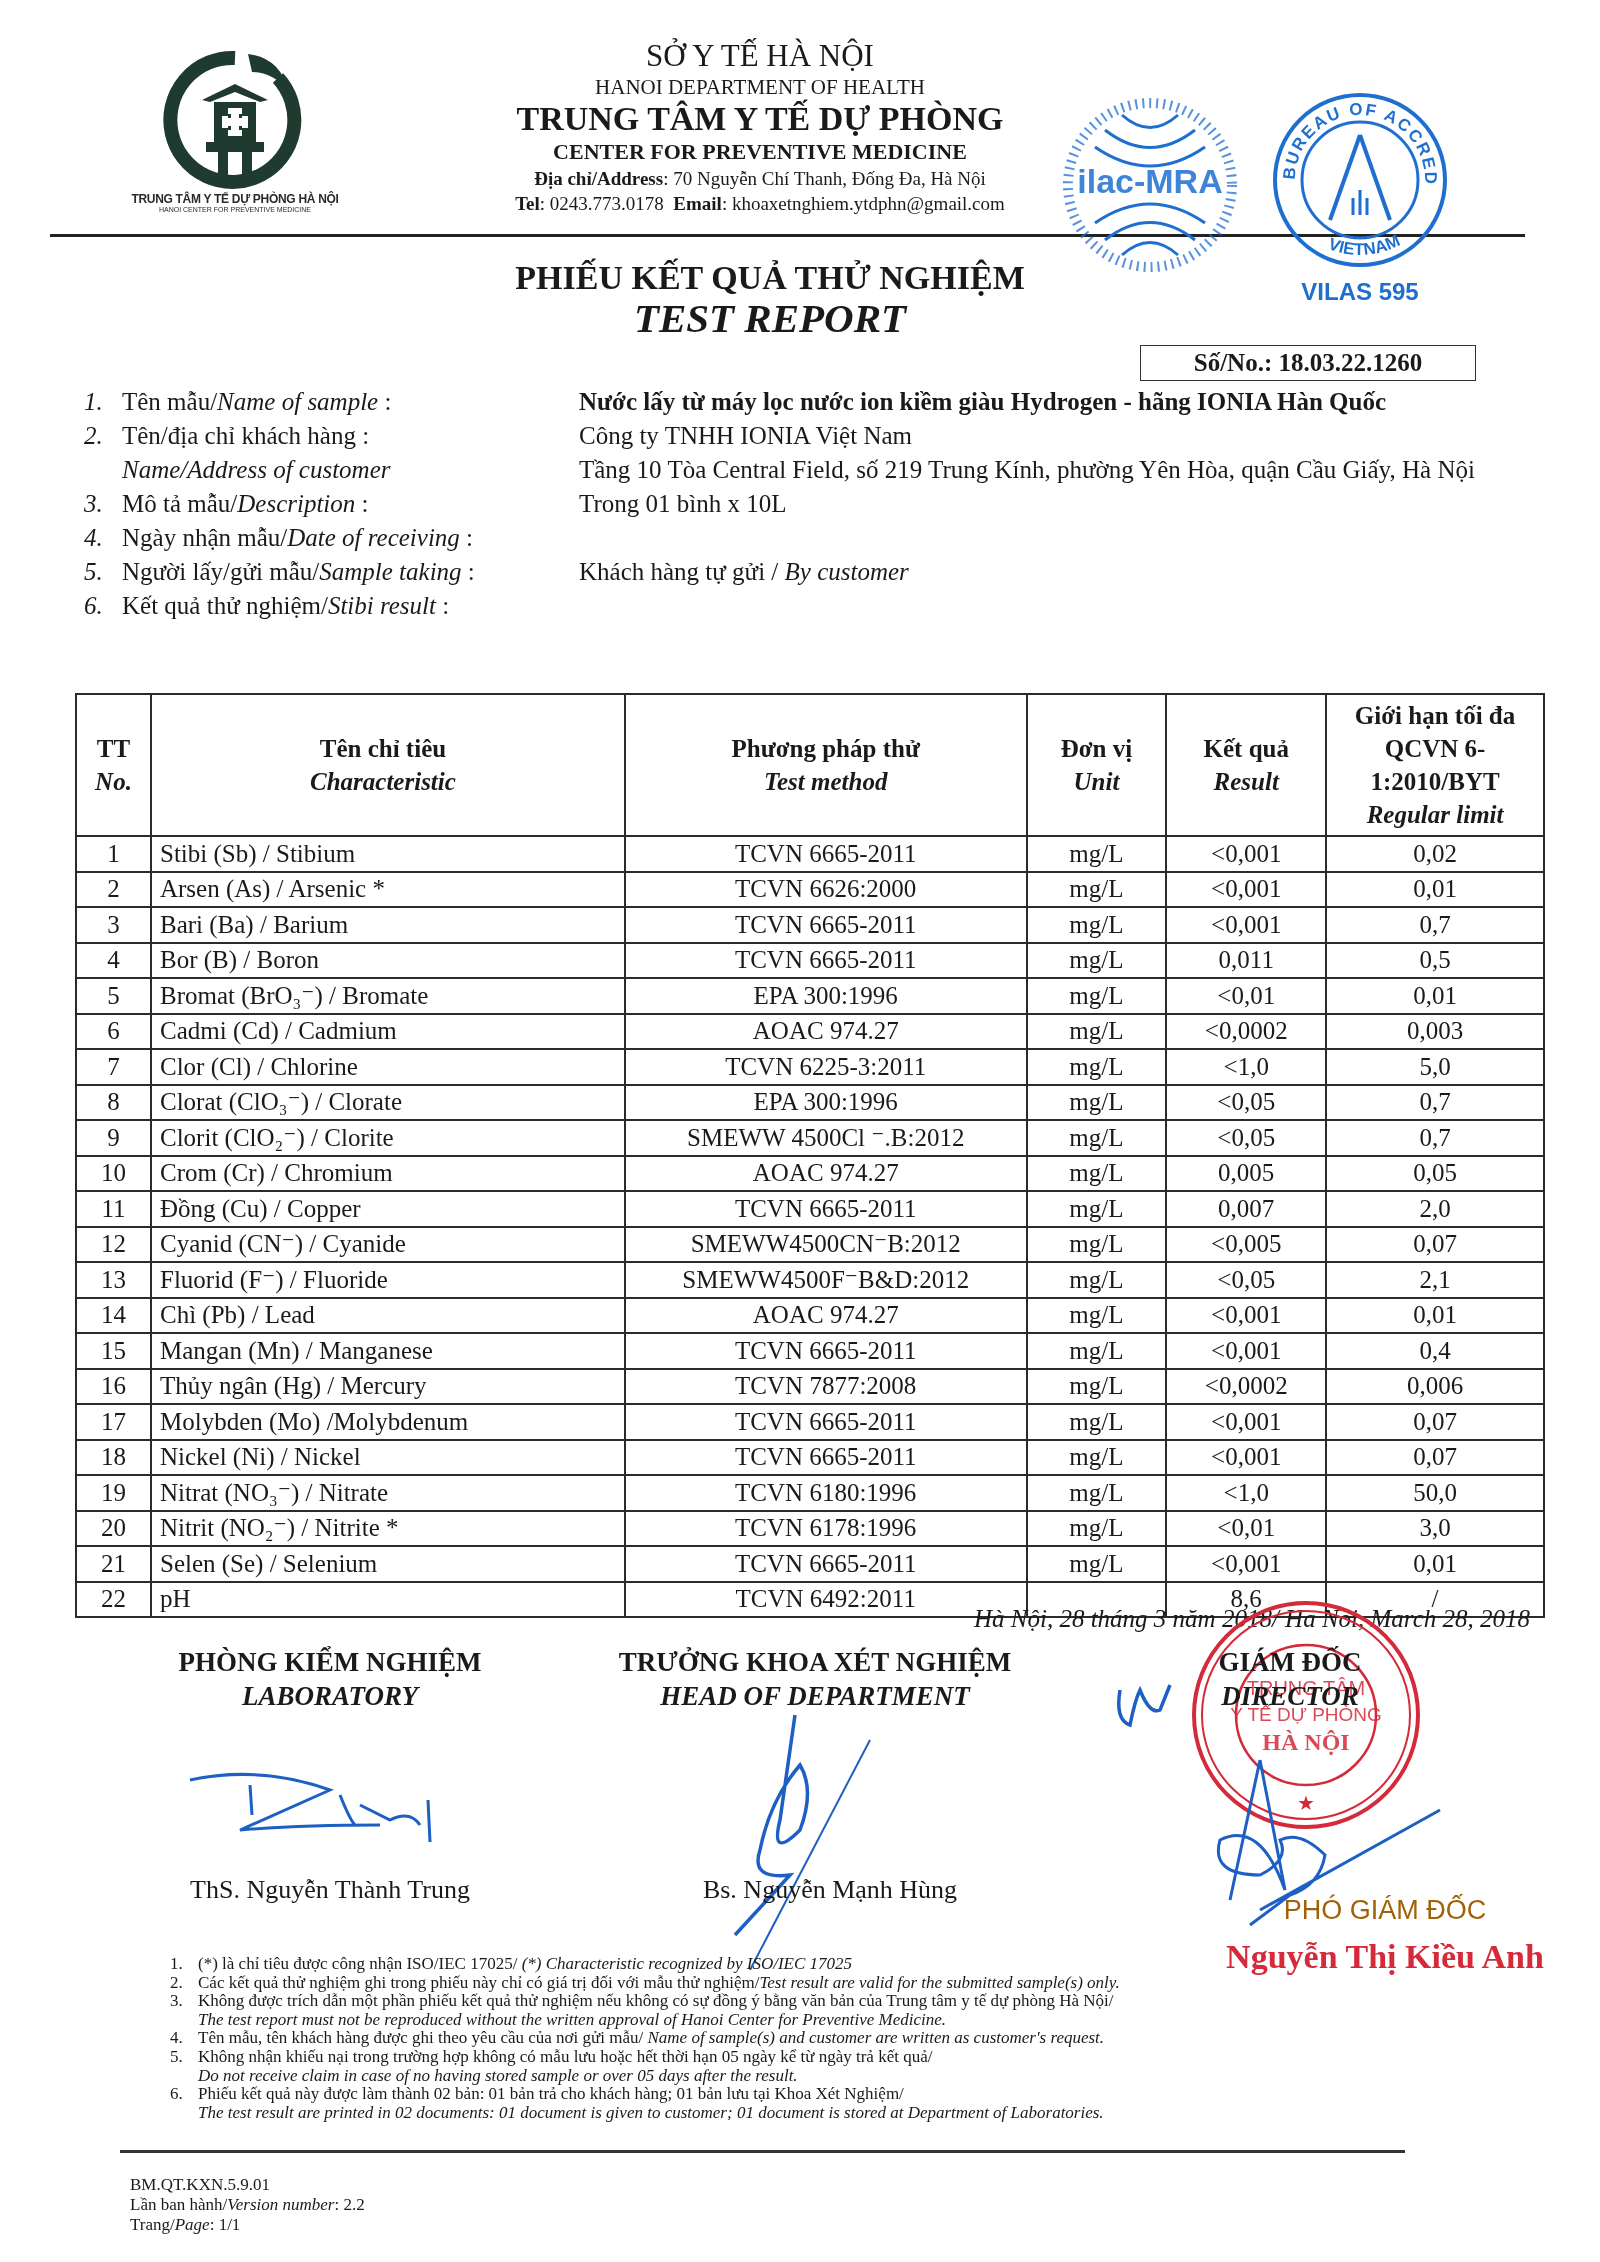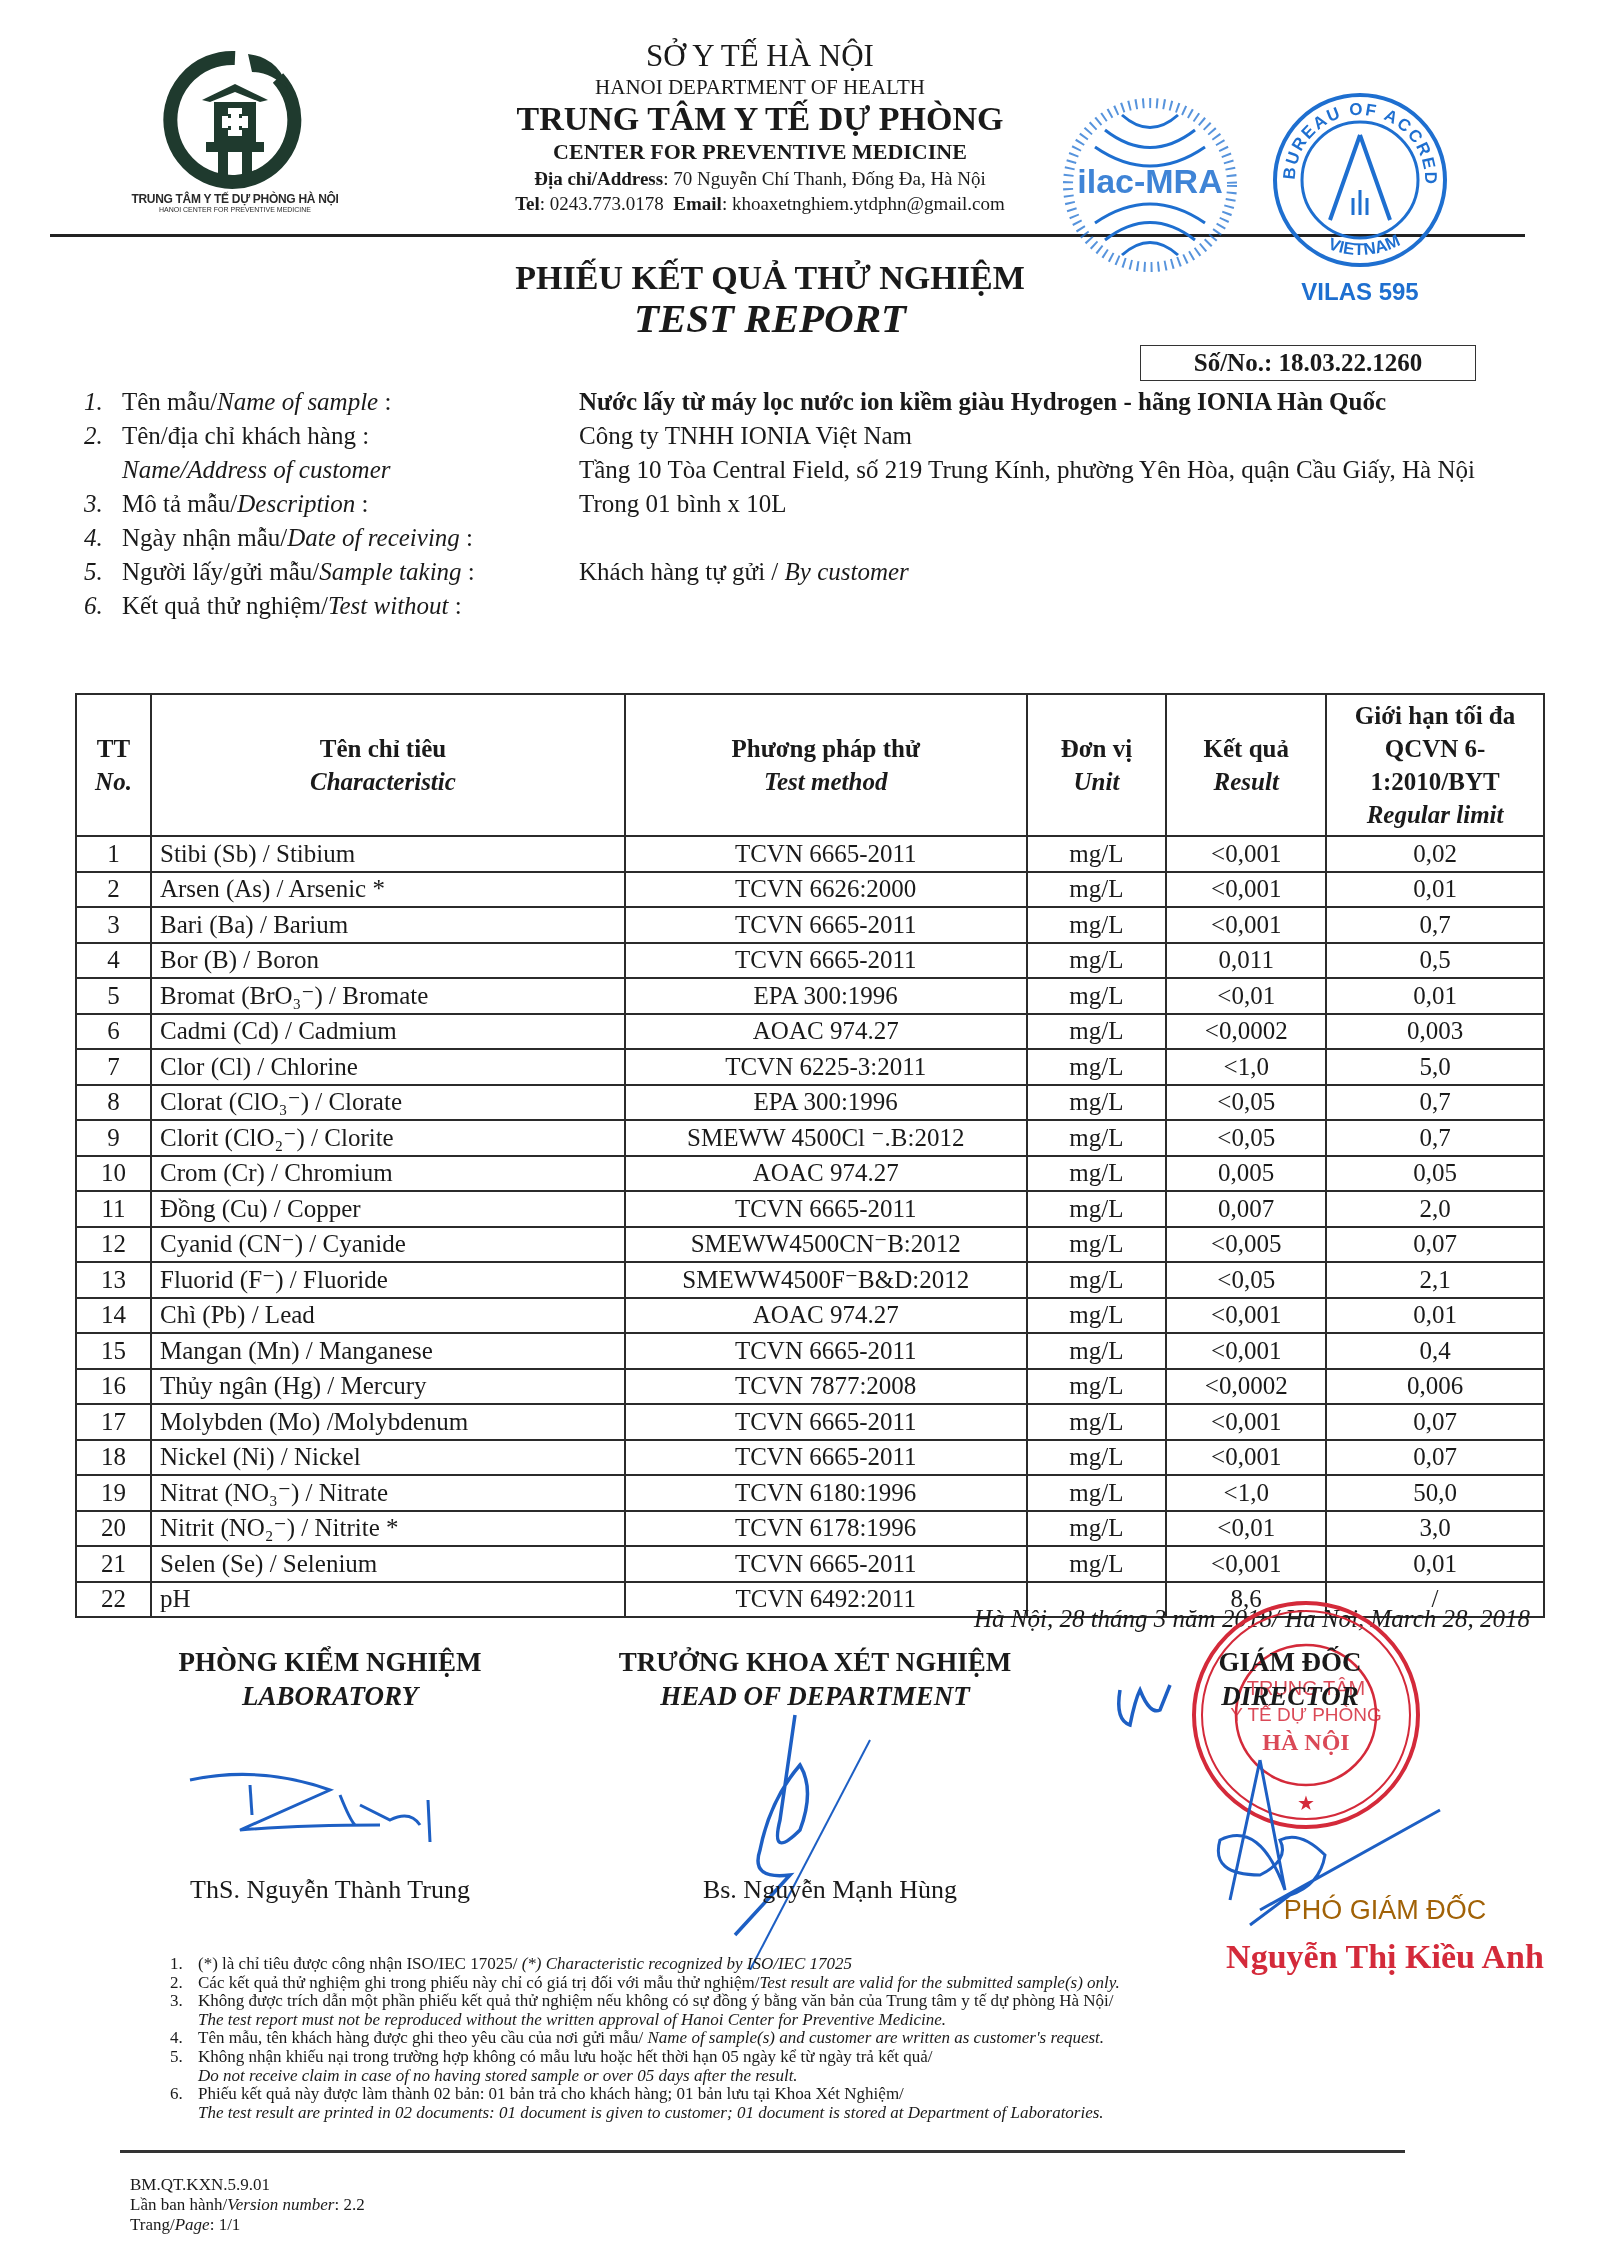--- a/index.html
+++ b/index.html
@@ -176,21 +176,21 @@
     <div class="info-value">Trong 01 bình x 10L</div>
   </div>
   <div class="info-row">
     <div class="info-label"><span class="info-num">4.</span><span>Ngày nhận mẫu/</span><i>Date of receiving</i><span> :</span></div>
   </div>
   <div class="info-row">
     <div class="info-label"><span class="info-num">5.</span><span>Người lấy/gửi mẫu/</span><i>Sample taking</i><span> :</span></div>
     <div class="info-value"><span>Khách hàng tự gửi / </span><i>By customer</i></div>
   </div>
   <div class="info-row">
-    <div class="info-label"><span class="info-num">6.</span><span>Kết quả thử nghiệm/</span><i>Test without</i><span> :</span></div>
+    <div class="info-label"><span class="info-num">6.</span><span>Kết quả thử nghiệm/</span><i>Stibi result</i><span> :</span></div>
   </div>
 </div>
 
 <table id="results-table" class="abs">
   <thead>
     <tr>
       <th class="c-no"><div>TT</div><i>No.</i></th>
       <th class="c-char" style="text-align:center"><div>Tên chỉ tiêu</div><i>Characteristic</i></th>
       <th class="c-method"><div>Phương pháp thử</div><i>Test method</i></th>
       <th class="c-unit"><div>Đơn vị</div><i>Unit</i></th>

